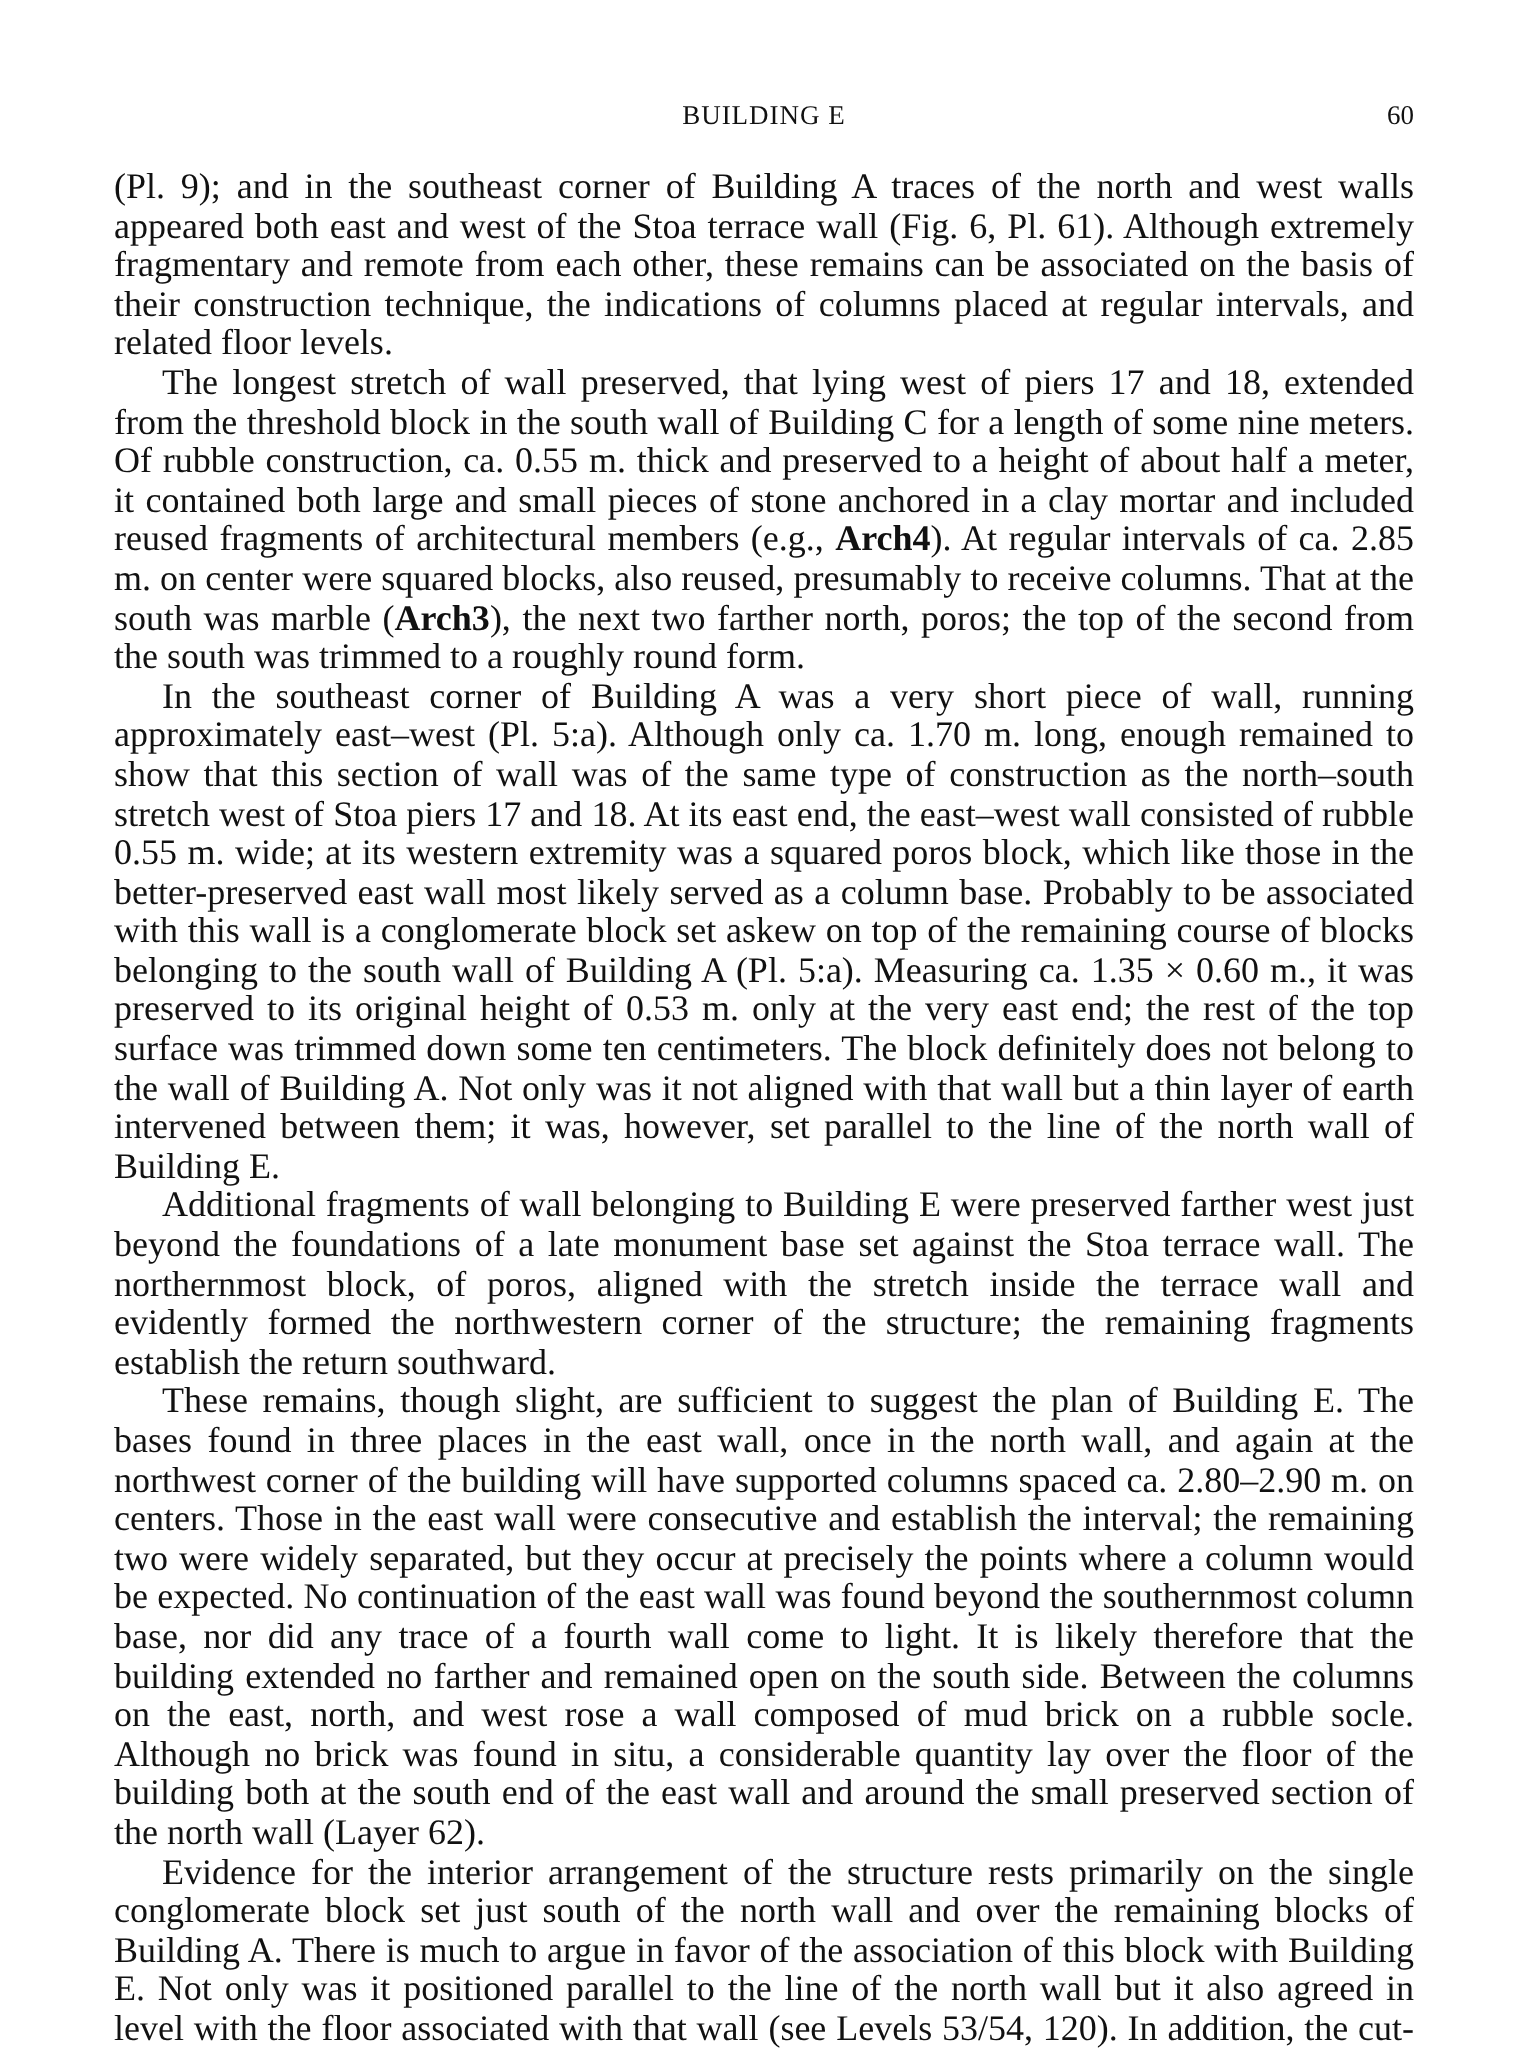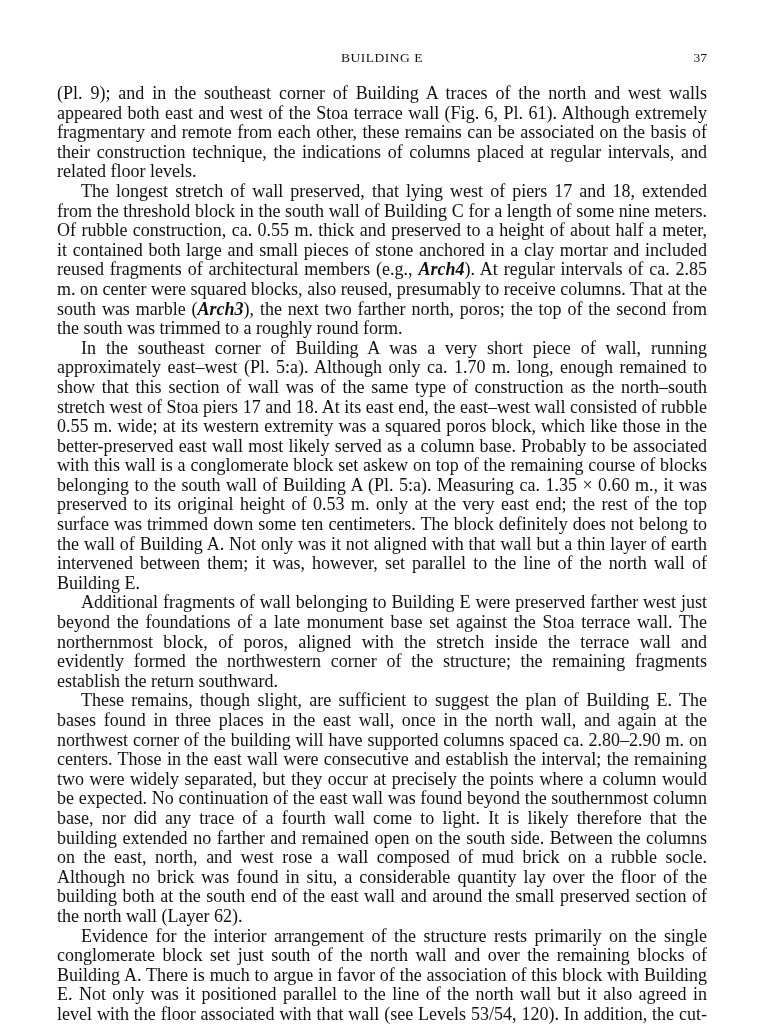--- a/index.html
+++ b/index.html
@@ -44,29 +44,29 @@
     text-align: justify;
     text-justify: inter-word;
   }
   .para {
     margin: 0;
   }
   .para.indent {
     text-indent: 24px;
   }
   .it { }
-  .bd { font-weight: bold; font-style: italic; }
+  .bd { font-weight: bold; }
 </style>
 </head>
 <body>
 
 <div class="page">
   <header class="running-head">
     <span class="head-title">BUILDING E</span>
-    <span class="page-number">37</span>
+    <span class="page-number">60</span>
   </header>
   <main class="body-text">
       <p class="para"><span>(Pl. 9); and in the southeast corner of Building A traces of the north and west walls appeared both east and west of the Stoa terrace wall (Fig. 6, Pl. 61). Although extremely fragmentary and remote from each other, these remains can be associated on the basis of their construction technique, the indications of columns placed at regular intervals, and related floor levels.</span></p>
       <p class="para indent"><span>The longest stretch of wall preserved, that lying west of piers 17 and 18, extended from the threshold block in the south wall of Building C for a length of some nine meters. Of rubble construction, </span><span class="it">ca.</span><span> 0.55 m. thick and preserved to a height of about half a meter, it contained both large and small pieces of stone anchored in a clay mortar and included reused fragments of architectural members (e.g., </span><span class="bd">Arch4</span><span>). At regular intervals of </span><span class="it">ca.</span><span> 2.85 m. on center were squared blocks, also reused, presumably to receive columns. That at the south was marble (</span><span class="bd">Arch3</span><span>), the next two farther north, poros; the top of the second from the south was trimmed to a roughly round form.</span></p>
       <p class="para indent"><span>In the southeast corner of Building A was a very short piece of wall, running approximately east–west (Pl. 5:a). Although only </span><span class="it">ca.</span><span> 1.70 m. long, enough remained to show that this section of wall was of the same type of construction as the north–south stretch west of Stoa piers 17 and 18. At its east end, the east–west wall consisted of rubble 0.55 m. wide; at its western extremity was a squared poros block, which like those in the better-preserved east wall most likely served as a column base. Probably to be associated with this wall is a conglomerate block set askew on top of the remaining course of blocks belonging to the south wall of Building A (Pl. 5:a). Measuring </span><span class="it">ca.</span><span> 1.35 × 0.60 m., it was preserved to its original height of 0.53 m. only at the very east end; the rest of the top surface was trimmed down some ten centimeters. The block definitely does not belong to the wall of Building A. Not only was it not aligned with that wall but a thin layer of earth intervened between them; it was, however, set parallel to the line of the north wall of Building E.</span></p>
       <p class="para indent"><span>Additional fragments of wall belonging to Building E were preserved farther west just beyond the foundations of a late monument base set against the Stoa terrace wall. The northernmost block, of poros, aligned with the stretch inside the terrace wall and evidently formed the northwestern corner of the structure; the remaining fragments establish the return southward.</span></p>
       <p class="para indent"><span>These remains, though slight, are sufficient to suggest the plan of Building E. The bases found in three places in the east wall, once in the north wall, and again at the northwest corner of the building will have supported columns spaced </span><span class="it">ca.</span><span> 2.80–2.90 m. on centers. Those in the east wall were consecutive and establish the interval; the remaining two were widely separated, but they occur at precisely the points where a column would be expected. No continuation of the east wall was found beyond the southernmost column base, nor did any trace of a fourth wall come to light. It is likely therefore that the building extended no farther and remained open on the south side. Between the columns on the east, north, and west rose a wall composed of mud brick on a rubble socle. Although no brick was found </span><span class="it">in situ</span><span>, a considerable quantity lay over the floor of the building both at the south end of the east wall and around the small preserved section of the north wall (</span><span class="it">Layer 62</span><span>).</span></p>
       <p class="para indent"><span>Evidence for the interior arrangement of the structure rests primarily on the single conglomerate block set just south of the north wall and over the remaining blocks of Building A. There is much to argue in favor of the association of this block with Building E. Not only was it positioned parallel to the line of the north wall but it also agreed in level with the floor associated with that wall (see </span><span class="it">Levels 53/54, 120</span><span>). In addition, the cut-down portion of the block lay opposite the position for a column in the exterior wall and at the same level as the preserved base of the next column to the west (+57.67 m.). Finally, it was set at a distance of 2.85 m. from the center line of the columns in the north wall, the same interval as the axial spacing within the wall itself. It may very well have served as a support for an interior colonnade or row of piers. Indeed, some arrangement of this sort is required because the columns of the outer wall imply a roofed structure, which would need</span></p>
     </main>
 </div>

